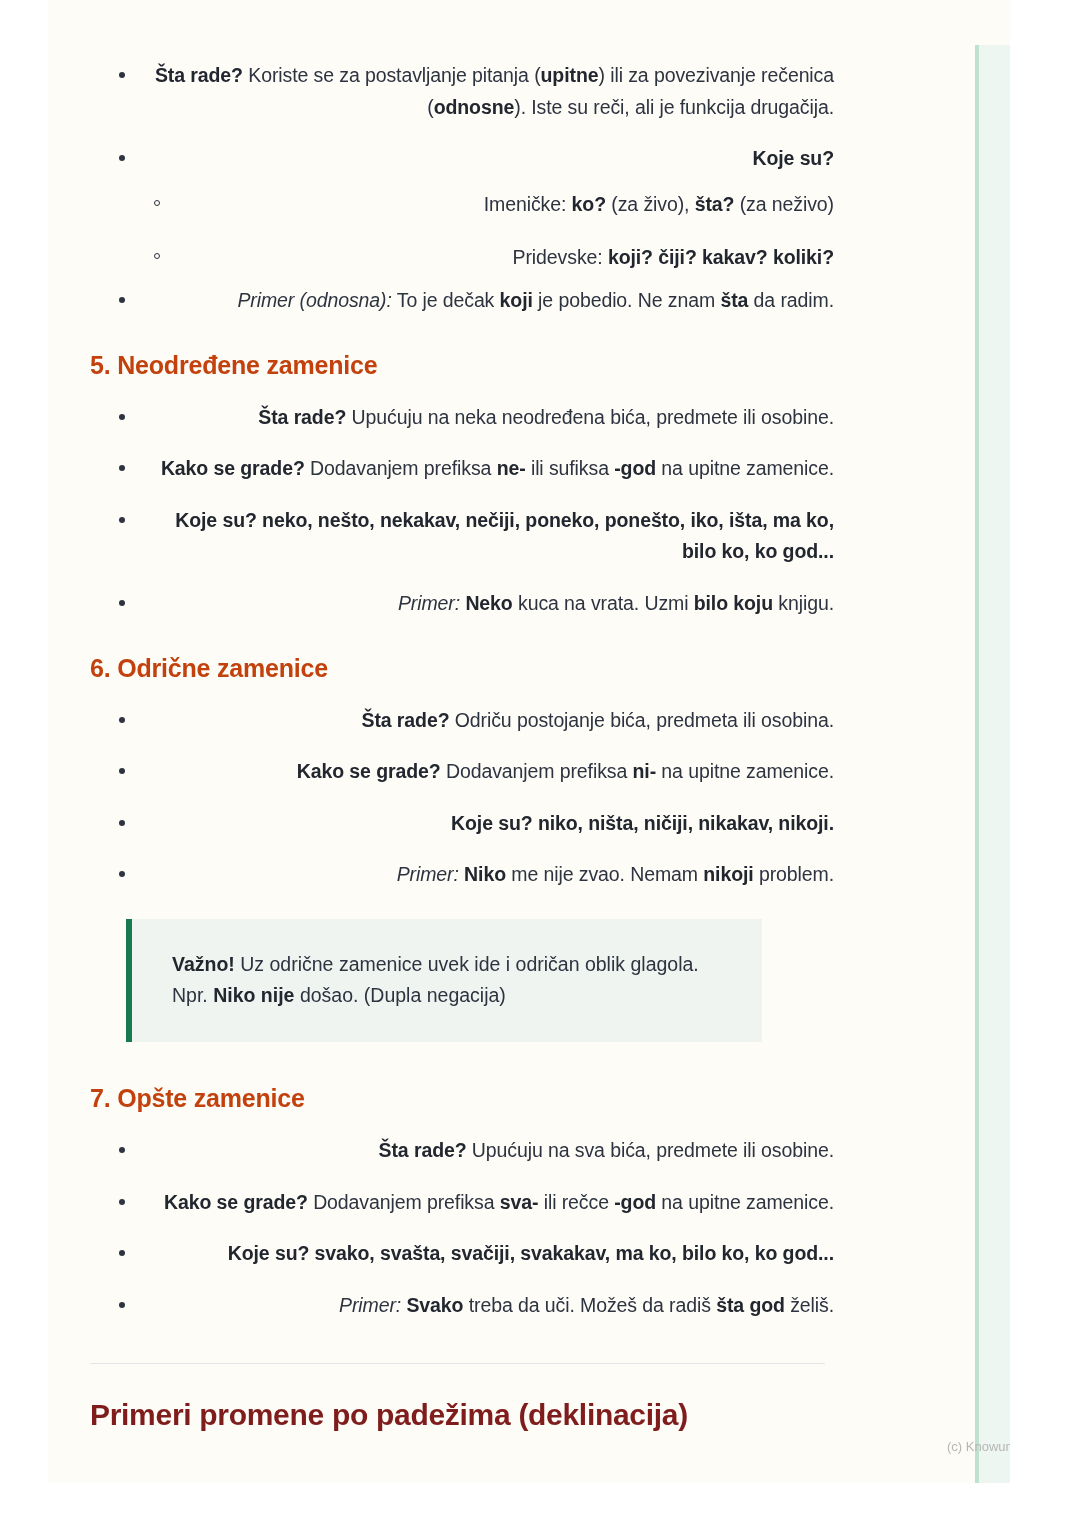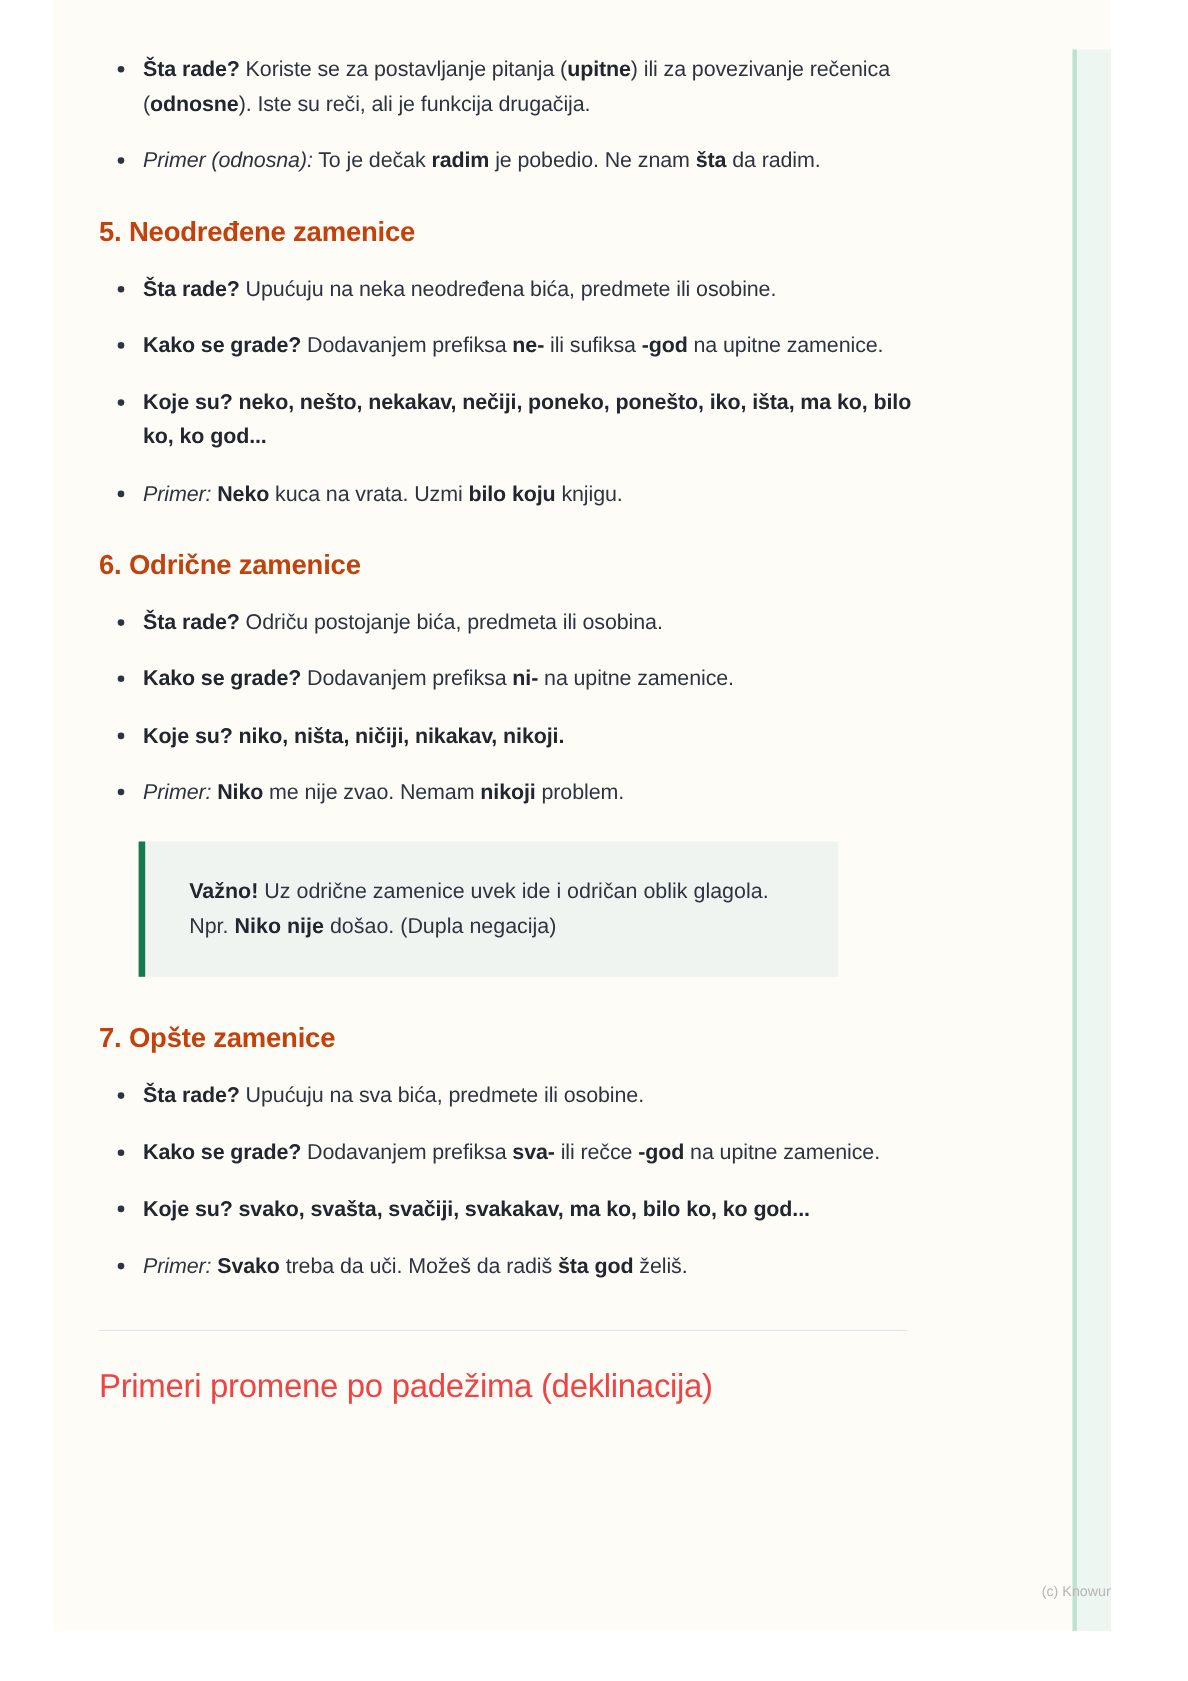--- a/index.html
+++ b/index.html
@@ -42,22 +42,23 @@
   #content {
     position: absolute;
     left: 42px;   
     top: 44px;
     width: 760px;
   }
 
   
   ul.bul {
     list-style: none;
-    margin: 4px;
+    margin: 16px;
     padding: 0;
+    text-align: right;
   }
   li.bullet {
     position: relative;
     padding-left: 36px;
     margin: 0 0 20px 0;
     font-size: 19.5px;
     line-height: 1.62;
     color: #2E3340;
     letter-spacing: -0.1px;
   }
@@ -106,22 +107,22 @@
   
   h2.sec {
     font-size: 25px;
     font-weight: 700;
     color: #c2410c;
     margin: 34px 0 22px 0;
     letter-spacing: -0.2px;
   }
   h1.big {
     font-size: 30px;
-    font-weight: 400;
-    color: #ef4444;
+    font-weight: 700;
+    color: #7f1d1d;
     margin: 0;
     letter-spacing: -0.3px;
   }
 
   
   .callout {
     margin: 28px 0 0 36px;
     width: 636px;
     background: #EFF4F0;
     border-left: 6px solid #18794E;
@@ -160,22 +161,33 @@
 <div id="page-sheet">
 
   <div id="right-panel"></div>
 
   <div id="content">
 
     <ul class="bul">
       <li class="bullet">
         <span><b>Šta rade?</b> Koriste se za postavljanje pitanja (<b>upitne</b>) ili za povezivanje rečenica (<b>odnosne</b>). Iste su reči, ali je funkcija drugačija.</span>
       </li>
-      <li class="bullet">
-        <span><i>Primer (odnosna):</i> To je dečak <b>radim</b> je pobedio. Ne znam <b>šta</b> da radim.</span>
+      <li class="bullet tight">
+        <span><b>Koje su?</b></span>
+        <ul class="sub">
+          <li class="subbullet">
+            <span>Imeničke: <b>ko?</b> (za živo), <b>šta?</b> (za neživo)</span>
+          </li>
+          <li class="subbullet">
+            <span>Pridevske: <b>koji? čiji? kakav? koliki?</b></span>
+          </li>
+        </ul>
+      </li>
+      <li class="bullet">
+        <span><i>Primer (odnosna):</i> To je dečak <b>koji</b> je pobedio. Ne znam <b>šta</b> da radim.</span>
       </li>
     </ul>
 
     <h2 class="sec">5. Neodređene zamenice</h2>
     <ul class="bul">
       <li class="bullet">
         <span><b>Šta rade?</b> Upućuju na neka neodređena bića, predmete ili osobine.</span>
       </li>
       <li class="bullet">
         <span><b>Kako se grade?</b> Dodavanjem prefiksa <b>ne-</b> ili sufiksa <b>-god</b> na upitne zamenice.</span>

